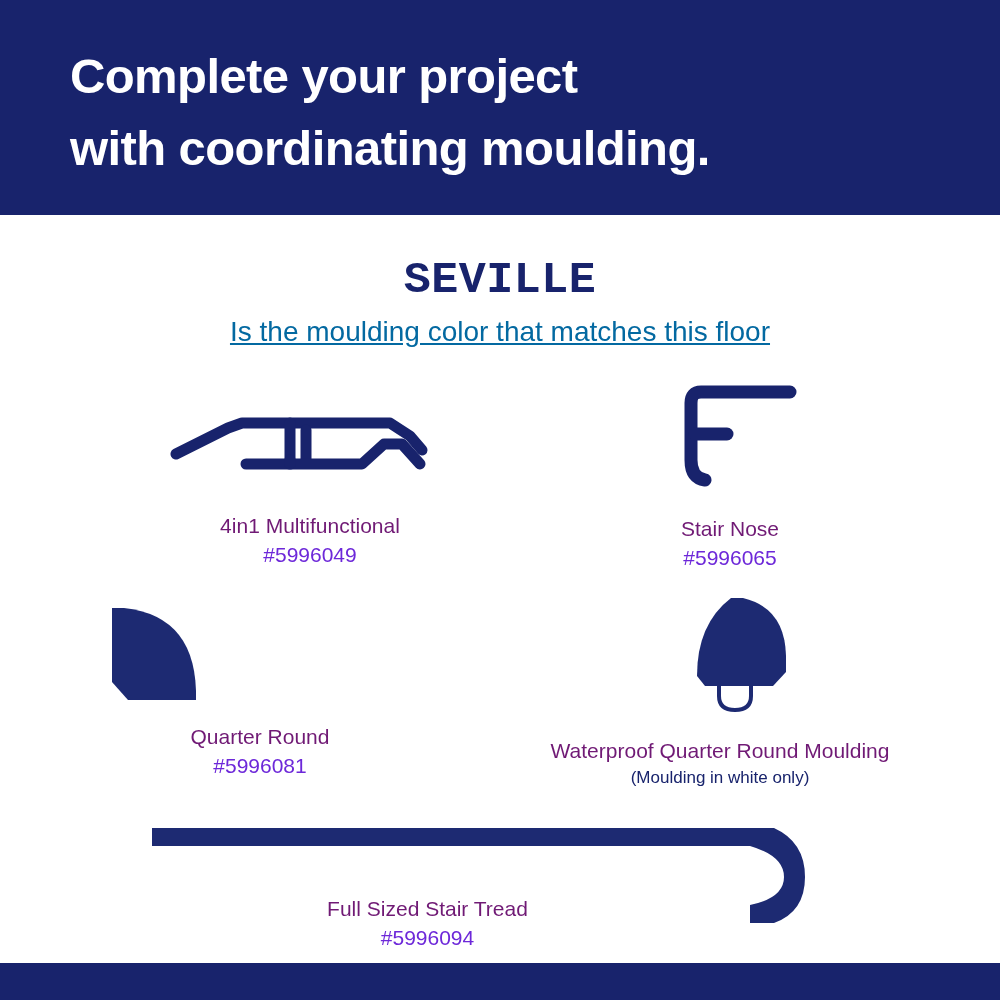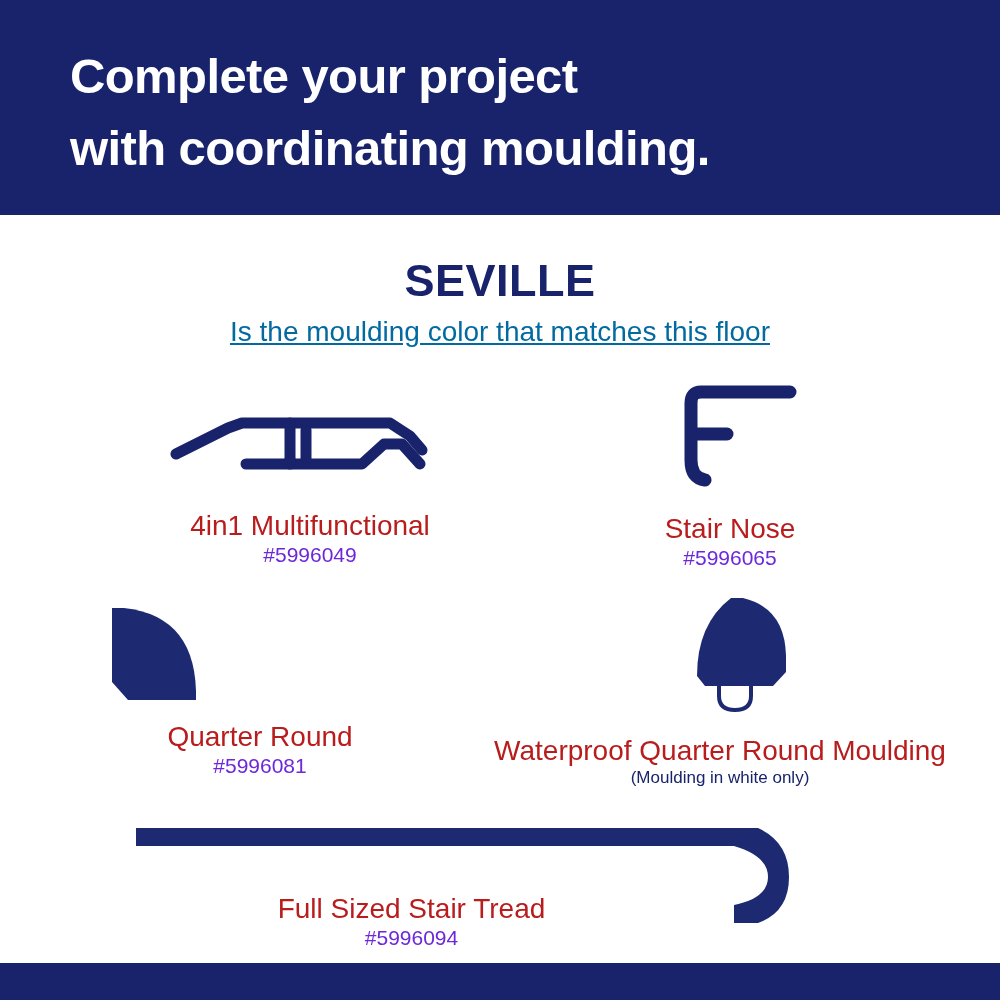--- a/index.html
+++ b/index.html
@@ -46,21 +46,21 @@
   
   #title-block {
     position: absolute;
     left: 0;
     top: 255px;
     width: 1000px;
     text-align: center;
   }
   #collection-name {
     color: #18236c;
-    font-family: Liberation Sans, sans-serif;
+    font-family: Liberation Mono, monospace;
     font-weight: bold;
     font-size: 45px;
     line-height: 52px;
     letter-spacing: 0.5px;
   }
   #collection-subtitle {
     color: #0369a1;
     font-family: "Liberation Sans", sans-serif;
     font-weight: normal;
     font-size: 28px;
@@ -72,23 +72,23 @@
   
   .product-cell {
     position: absolute;
     text-align: center;
   }
   .product-art {
     display: block;
     margin: 0 auto;
   }
   .product-label {
-    color: #b91c1c;
-    font-family: "Liberation Sans", sans-serif;
-    font-size: 28px;
+    color: #701a75;
+    font-family: "Liberation Sans", sans-serif;
+    font-size: 21px;
     line-height: 29px;
     white-space: nowrap;
   }
   .product-sku {
     color: #6d28d9;
     font-family: "Liberation Sans", sans-serif;
     font-size: 21px;
     line-height: 29px;
     white-space: nowrap;
   }
@@ -100,21 +100,21 @@
     white-space: nowrap;
   }
 
   
   #cell-4in1   { left: 60px;  top: 392px; width: 500px; }
   #cell-stair-nose { left: 500px; top: 382px; width: 450px; }
   
   #cell-quarter-round { left: 60px; top: 604px; width: 400px; }
   #cell-waterproof-qr { left: 490px; top: 594px; width: 460px; }
   
-  #cell-stair-tread { left: 0px; top: 822px; width: 928px; }
+  #cell-stair-tread { left: 16px; top: 822px; width: 928px; }
 
   .art-row1-left  { margin-left: 110px; }
   .art-row1-right { margin-left: 175px; }
   .art-row2-left  { margin-left: 30px; }
   .art-row2-right { margin-left: 195px; }
 
   .label-block-4in1 { margin-top: 27px; }
   .label-block-sn   { margin-top: 27px; margin-left: 10px;}
   .label-block-qr   { margin-top: 18px; }
   .label-block-wqr  { margin-top: 24px; }

